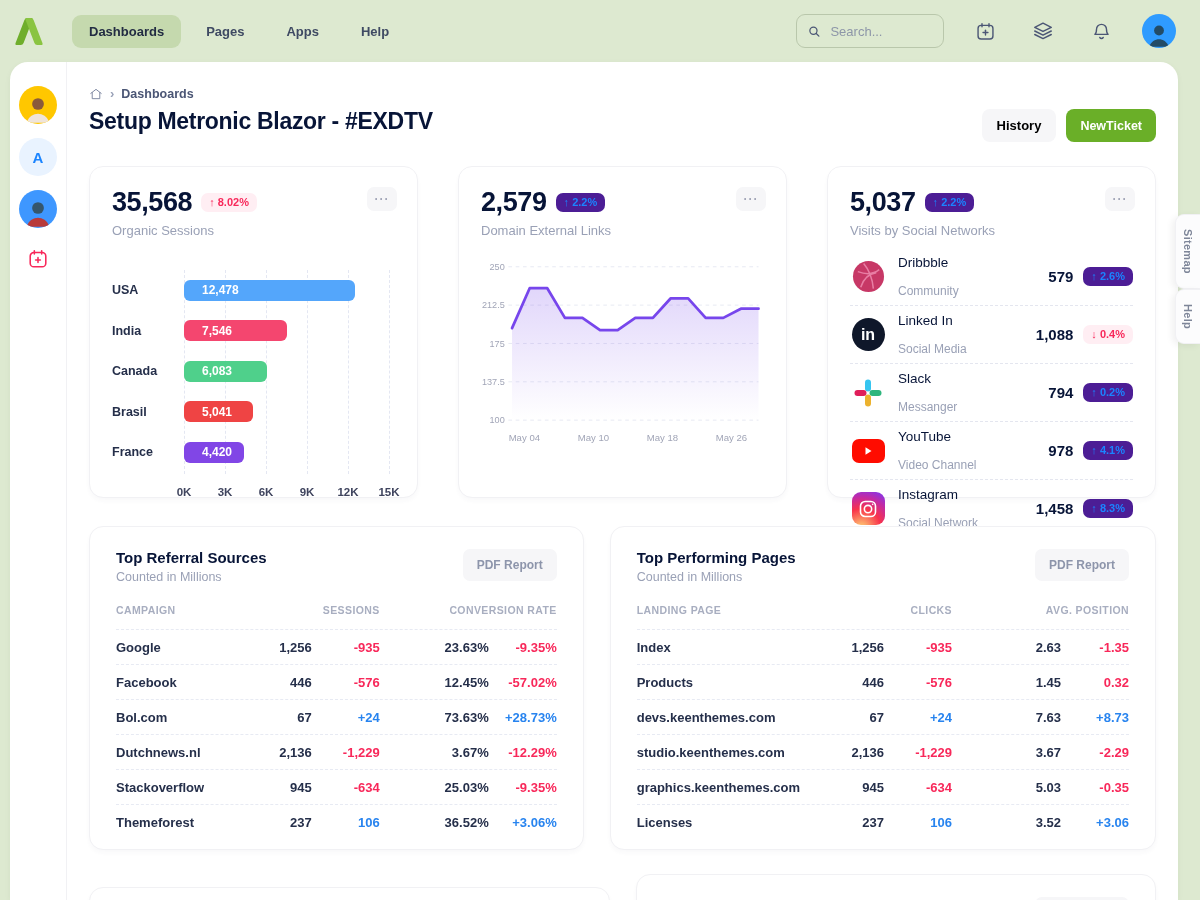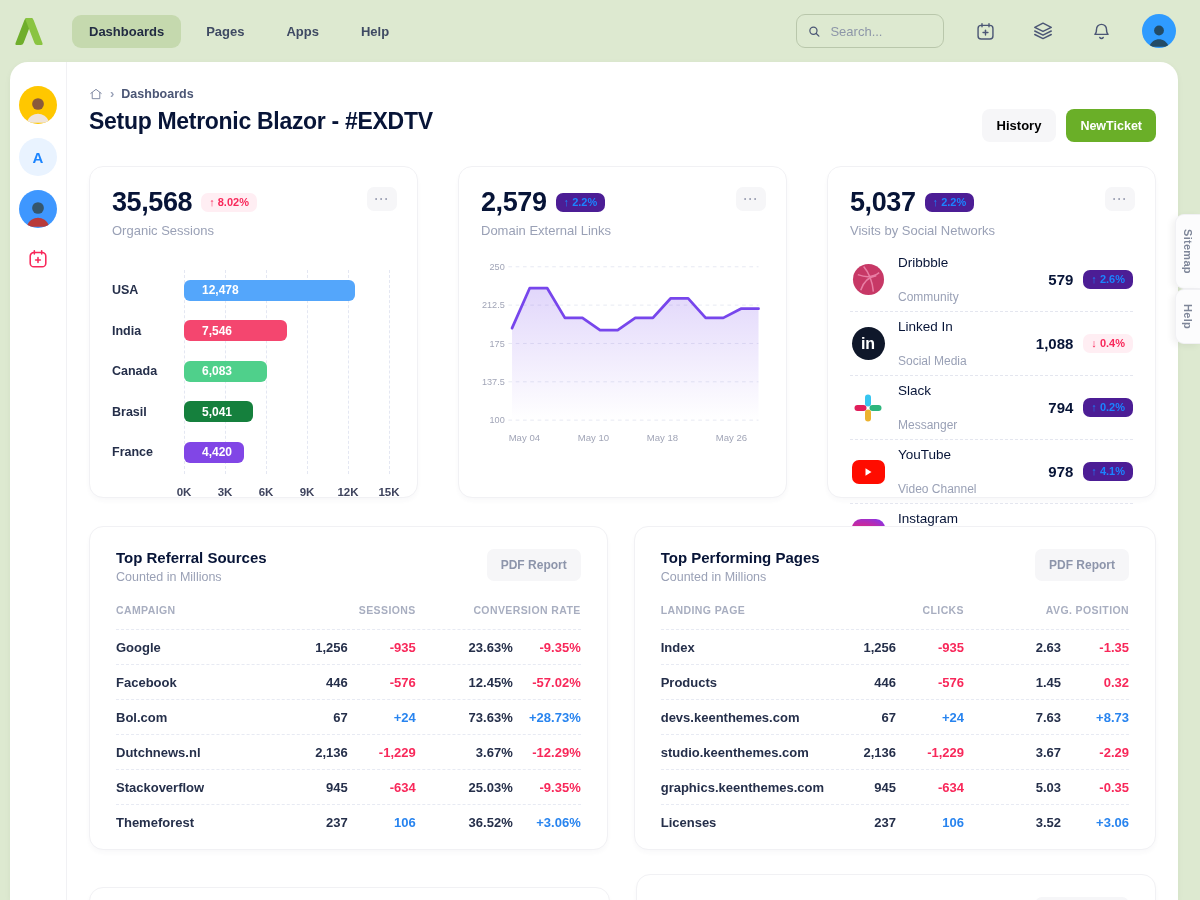--- a/index.html
+++ b/index.html
@@ -81,40 +81,40 @@
   
   .area-chart{margin-top:16px;}
   .area-chart svg{width:100%;display:block;}
 
   
   .soc-list{margin-top:10px;}
   .soc-row{display:flex;align-items:center;gap:12px;padding:7px 0;border-bottom:1px dashed #e4e6ef;}
   .soc-row:last-child{border-bottom:none;}
   .soc-icon{width:36px;height:36px;flex:none;display:flex;align-items:center;justify-content:center;}
   .soc-name{font-size:13.5px;font-weight:400;color:#071437;}
-  .soc-desc{font-size:12px;color:#9aa1b6;margin-top:20px;}
+  .soc-desc{font-size:12px;color:#9aa1b6;margin-top:14px;}
   .soc-right{margin-left:auto;display:flex;align-items:center;gap:10px;}
   .soc-val{font-size:15px;font-weight:700;color:#071437;}
   .ln-circle{width:33px;height:33px;border-radius:50%;background:#0f172a;color:#fff;
     display:flex;align-items:center;justify-content:center;font-size:16px;font-weight:800;}
   .ig-sq{width:33px;height:33px;border-radius:9px;display:flex;align-items:center;justify-content:center;
     background:radial-gradient(circle at 28% 110%,#ffd776 0%,#f8334b 45%,#c32aa3 72%,#7638fa 100%);}
   .yt-sq{width:33px;height:24px;border-radius:7px;background:#ff0c00;display:flex;
     align-items:center;justify-content:center;}
 
   
   .tables-row{display:flex;gap:26px;margin-top:28px;align-items:flex-start;}
   .table-card{flex:1;padding:22px 26px 10px;}
   .tc-head{display:flex;justify-content:space-between;align-items:flex-start;}
   .tc-title{font-size:15px;font-weight:700;color:#071437;}
   .tc-sub{font-size:12.5px;color:#9aa1b6;margin-top:4px;}
   .pdf-btn{background:#f6f6f8;border:none;border-radius:7px;padding:9px 14px;font-size:12px;
     font-weight:600;color:#8d95ab;cursor:pointer;font-family:inherit;}
   .t-grid{margin-top:20px;}
-  .t-header,.t-row{display:grid;grid-template-columns:1fr 140px 165px;align-items:center;}
+  .t-header,.t-row{display:grid;grid-template-columns:1fr 140px 165px;align-items:center;gap:12px;}
   .t-header{font-size:10.5px;font-weight:700;color:#a8aec0;letter-spacing:.4px;padding-bottom:13px;}
   .t-header .th{text-align:right;}
   .t-header .th:first-child{text-align:left;}
   .t-row{height:35px;border-top:1px dashed #e7eaf3;}
   .t-name{font-size:13px;font-weight:600;color:#252f4a;}
   .t-pair{display:flex;justify-content:flex-end;align-items:center;gap:8px;font-size:13px;font-weight:700;}
   .t-val{color:#252f4a;text-align:right;}
   .t-delta{width:60px;text-align:right;}
   .t-delta.danger{color:#f8285a;}
   .t-delta.primary{color:#2884ef;}
@@ -273,21 +273,21 @@
               <div class="bar-label">Canada</div>
               <div class="bar-track">
                 <div class="bar" style="width: 40.5533%; background: rgb(79, 208, 139);">
                   <span>6,083</span>
                 </div>
               </div>
             </div>
             <div class="bar-row">
               <div class="bar-label">Brasil</div>
               <div class="bar-track">
-                <div class="bar" style="width: 33.6067%; background: #15803d;">
+                <div class="bar" style="width: 33.6067%; background: #ef4444;">
                   <span>5,041</span>
                 </div>
               </div>
             </div>
             <div class="bar-row">
               <div class="bar-label">France</div>
               <div class="bar-track">
                 <div class="bar" style="width: 29.4667%; background: rgb(129, 70, 230);">
                   <span>4,420</span>
                 </div>

